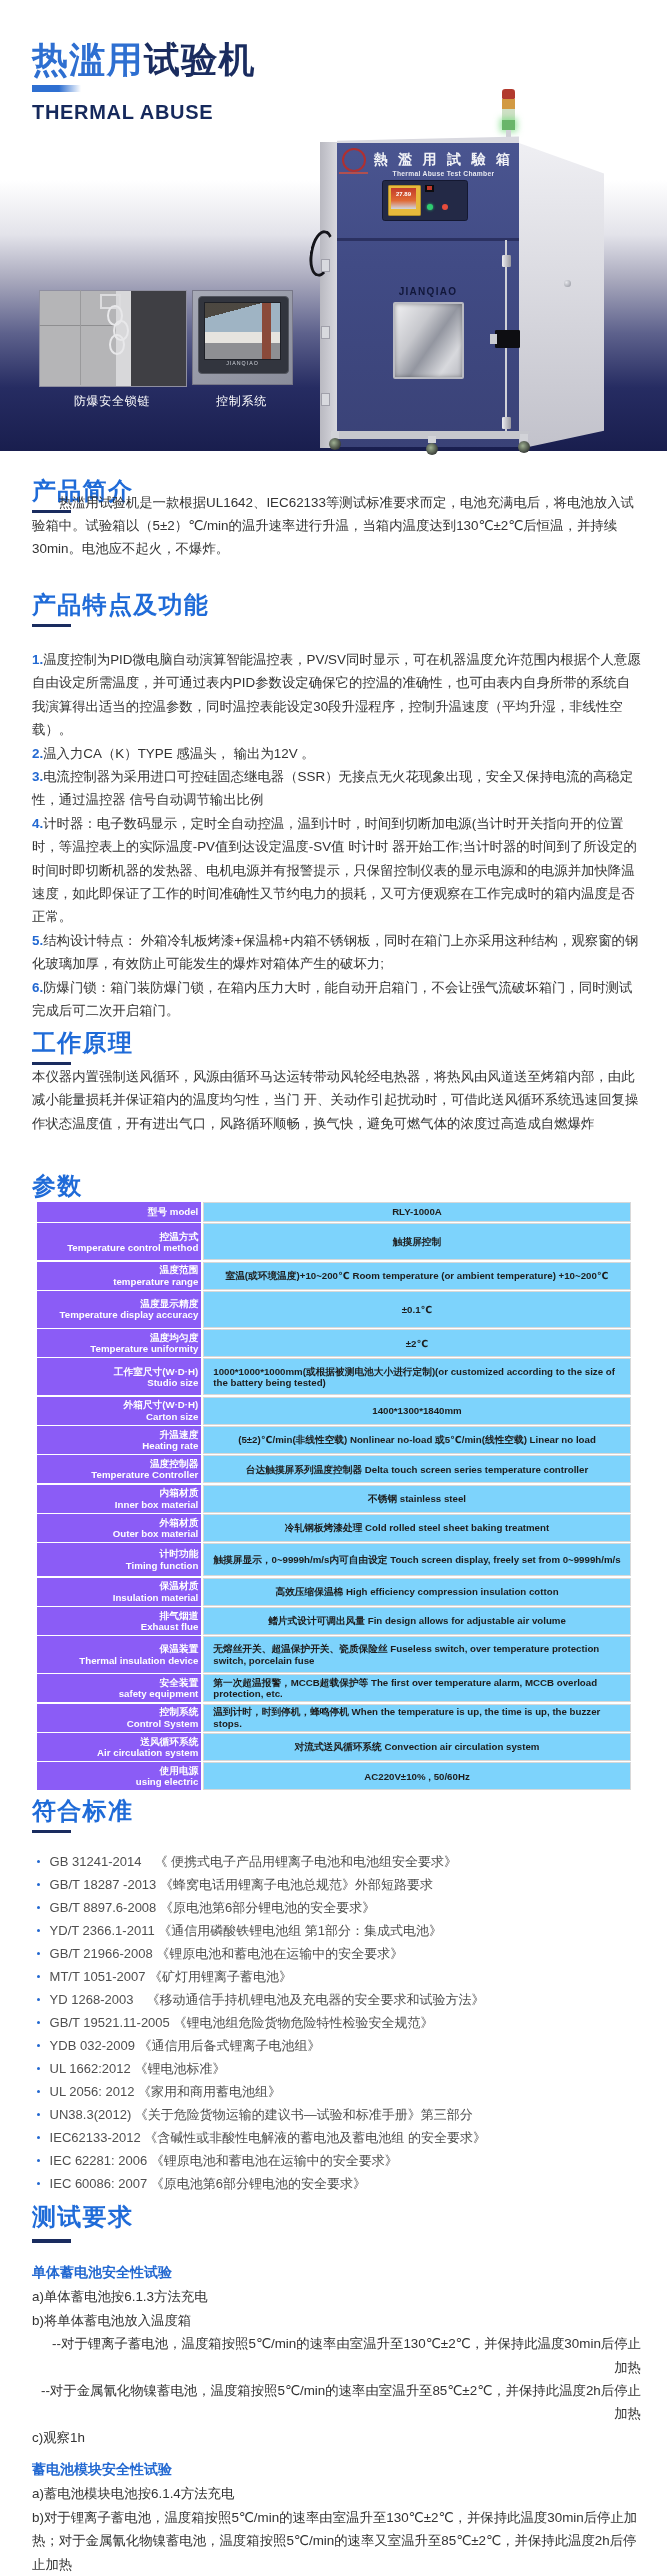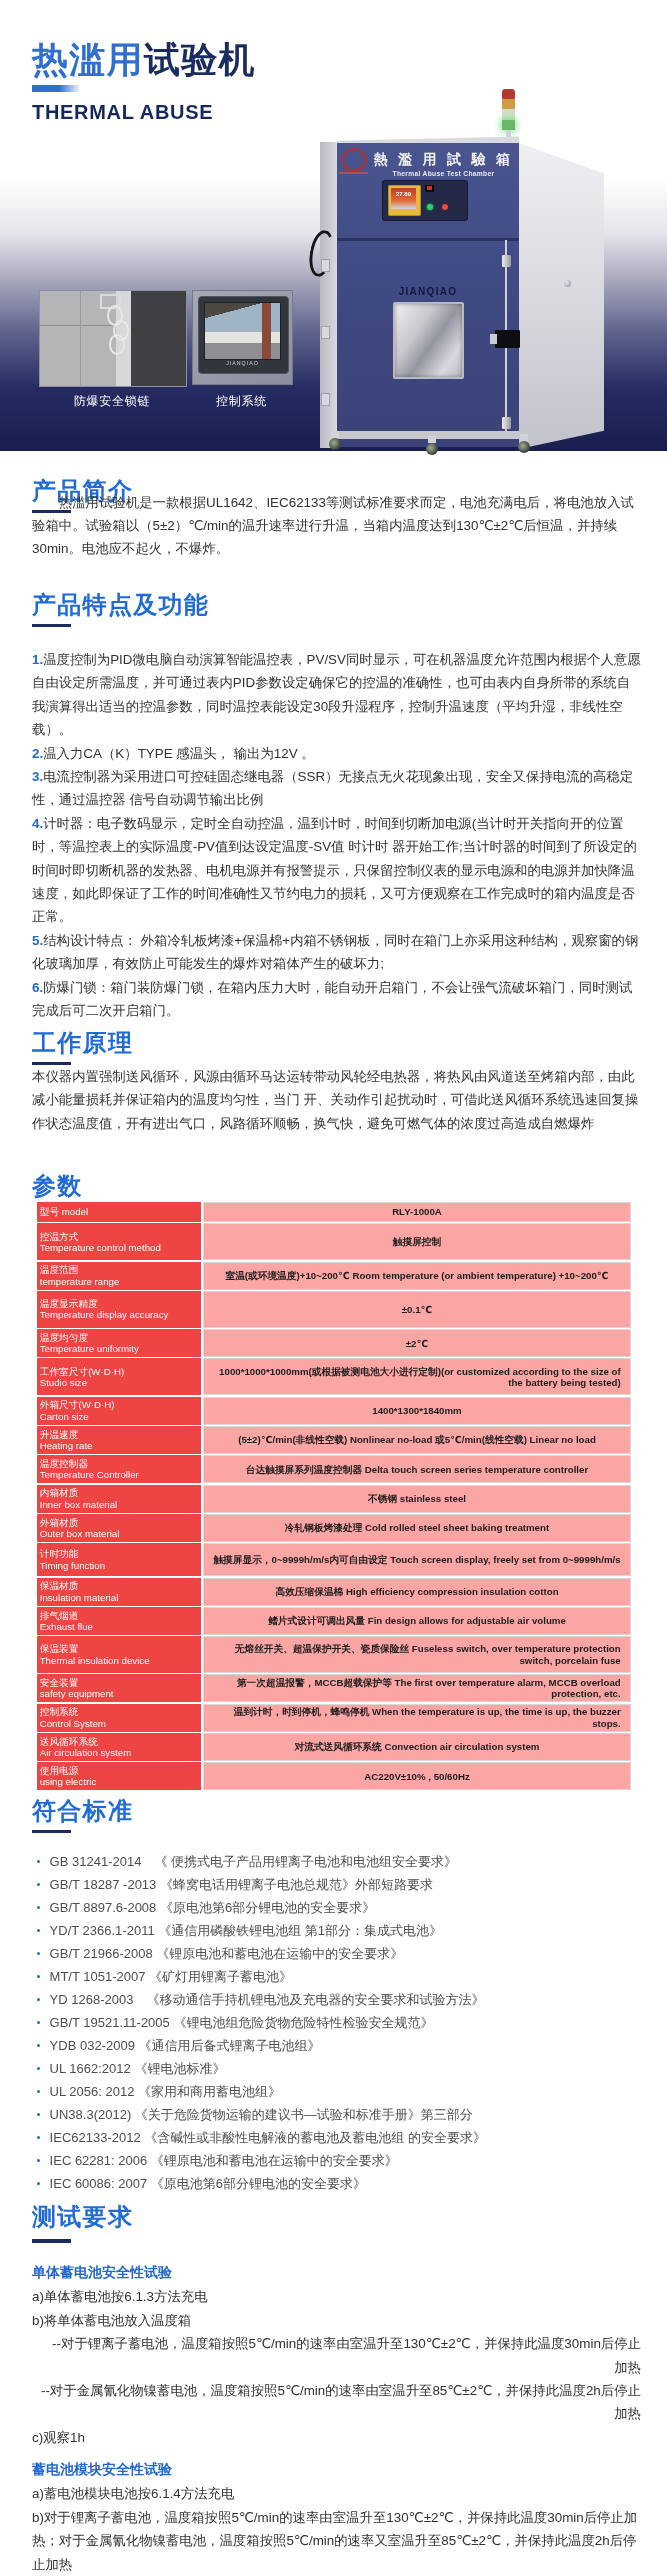--- a/index.html
+++ b/index.html
@@ -88,23 +88,23 @@
   .features{left:32px;top:648px;width:609px;}
   .features p{margin:0;font-size:13.4px;line-height:23.4px;color:#333;}
   .fnum{color:#2268d1;font-weight:bold;}
   .sec-prin{left:32px;top:1009px;margin-top:20px;}
   .prin-para{left:32px;top:1065px;width:609px;font-size:13.4px;line-height:23.4px;color:#333;margin:0;}
   .sec-par{left:32px;top:1172px;}
 
   
   .ptable{left:37px;top:1202px;width:594px;display:grid;grid-template-columns:164px 1fr;gap:1.3px 2px;
     grid-template-rows:20px 37px 28px 37px 28px 37px 28px 28px 28px 28px 28px 33px 28px 28px 37px 28px 28px 28px 28px;}
-  .t-label{background:#ef4444;color:#fff;font-weight:normal;display:flex;flex-direction:column;align-items:flex-start;justify-content:center;
+  .t-label{background:#8b5cf6;color:#fff;font-weight:bold;display:flex;flex-direction:column;align-items:flex-end;justify-content:center;
     font-size:9.7px;line-height:11.3px;text-align:center;padding:0 2.7px;overflow:hidden;}
-  .t-value{background:#fca5a5;border:0.7px solid #d8d8d8;display:flex;align-items:center;justify-content:center;text-align:right;
+  .t-value{background:#7dd3fc;border:0.7px solid #d8d8d8;display:flex;align-items:center;justify-content:center;text-align:left;
     font-size:9.7px;line-height:11.3px;font-weight:bold;color:#1d1d1d;padding:0 9.3px;overflow:hidden;}
 
   .sec-std{left:32px;top:1797px;}
   .stds{left:37px;top:1850px;width:601px;list-style:none;margin:0;padding:0;text-align:right;}
   .stds li{display:flex;align-items:center;height:23px;font-size:13px;color:#4f4f4f;}
   .dot{width:3.3px;height:3.3px;border-radius:50%;background:#2268d1;margin-right:9.3px;flex:none;}
 
   .sec-test{left:32px;top:2203px;}
   .sec-test .navy-bar{margin-top:9.3px;}
   .testblocks{left:32px;top:2262px;width:609px;}

